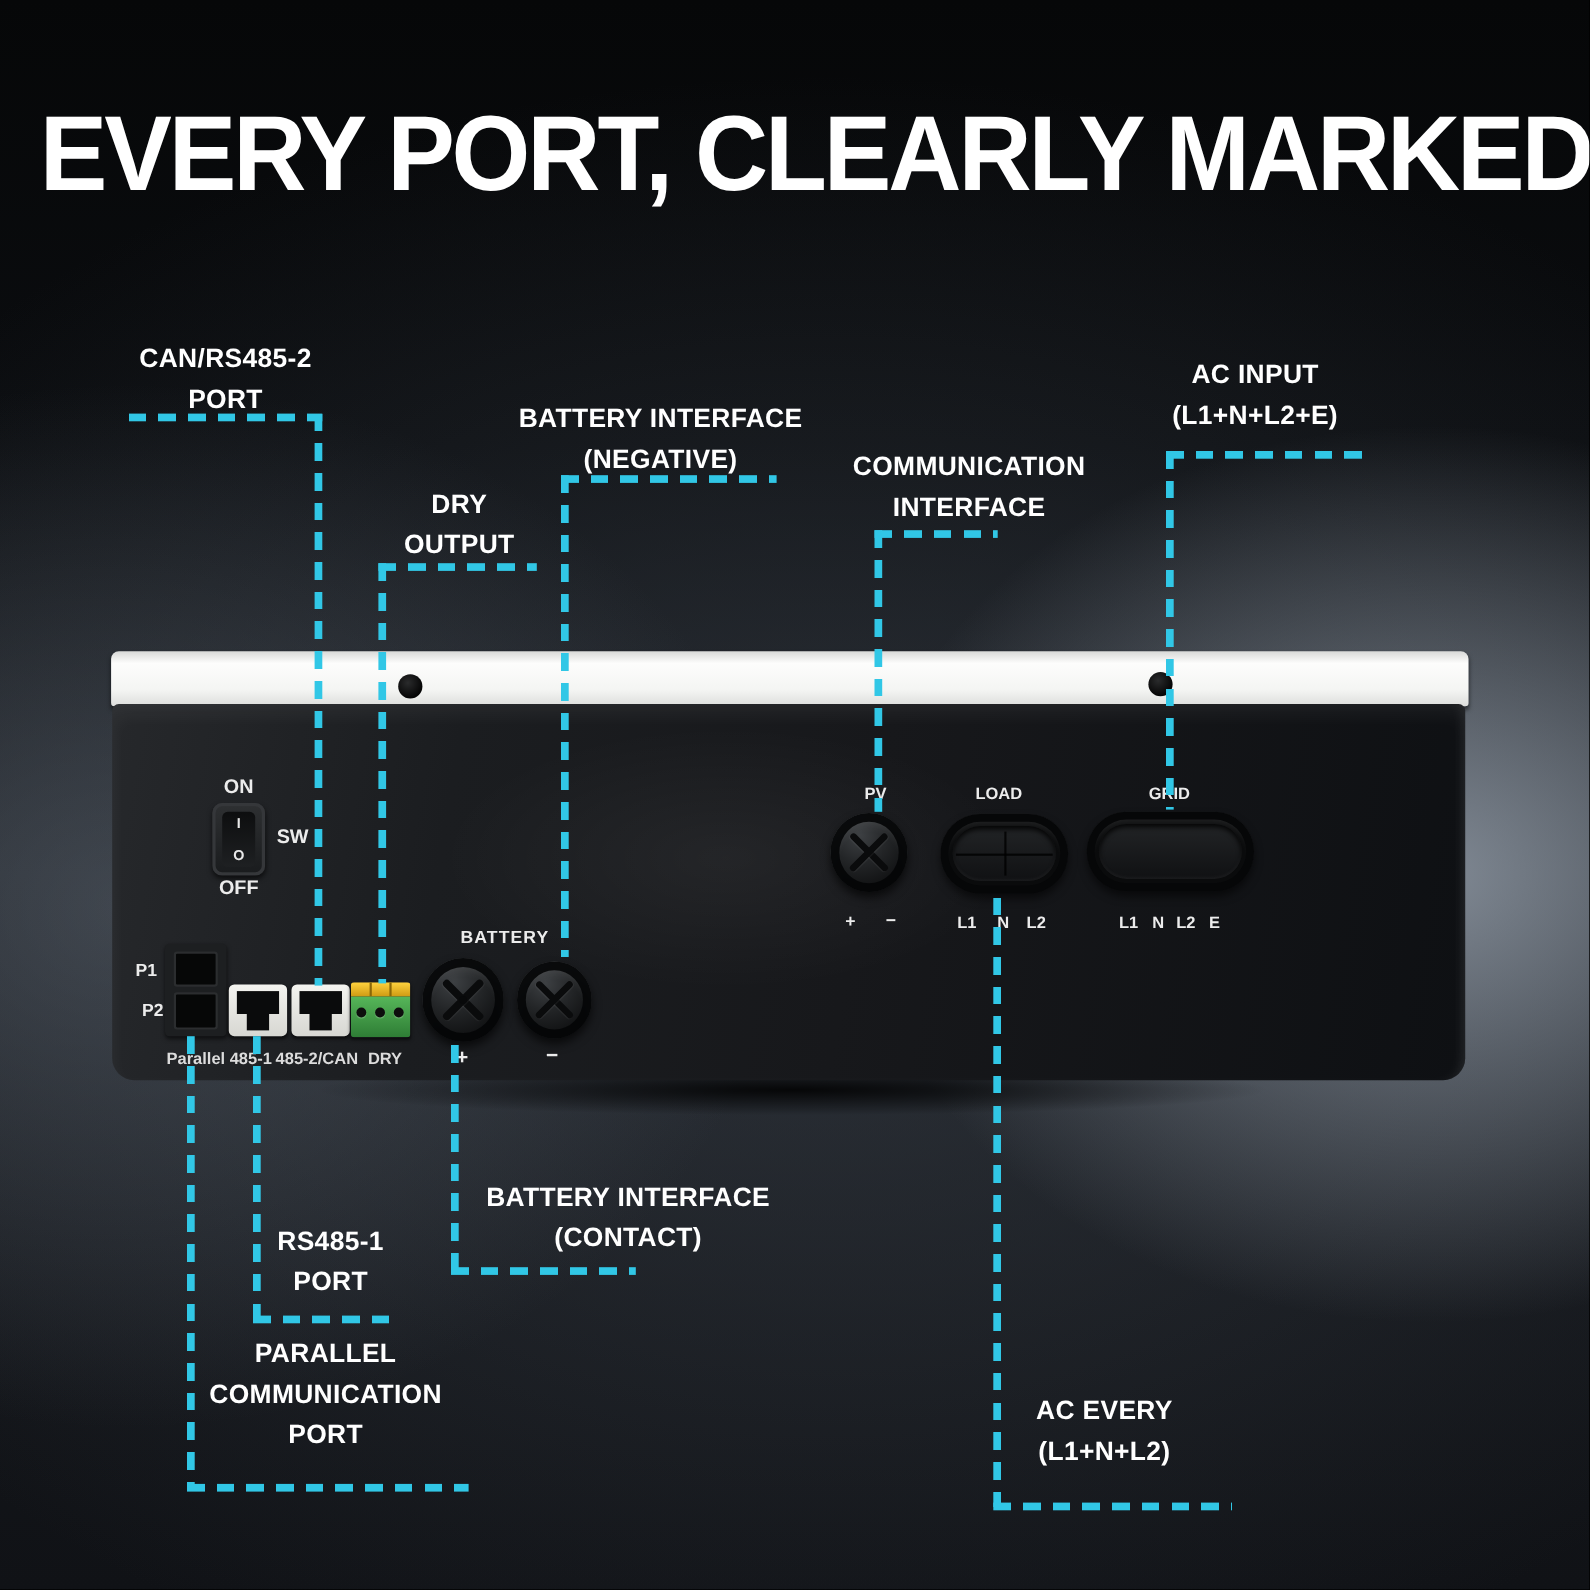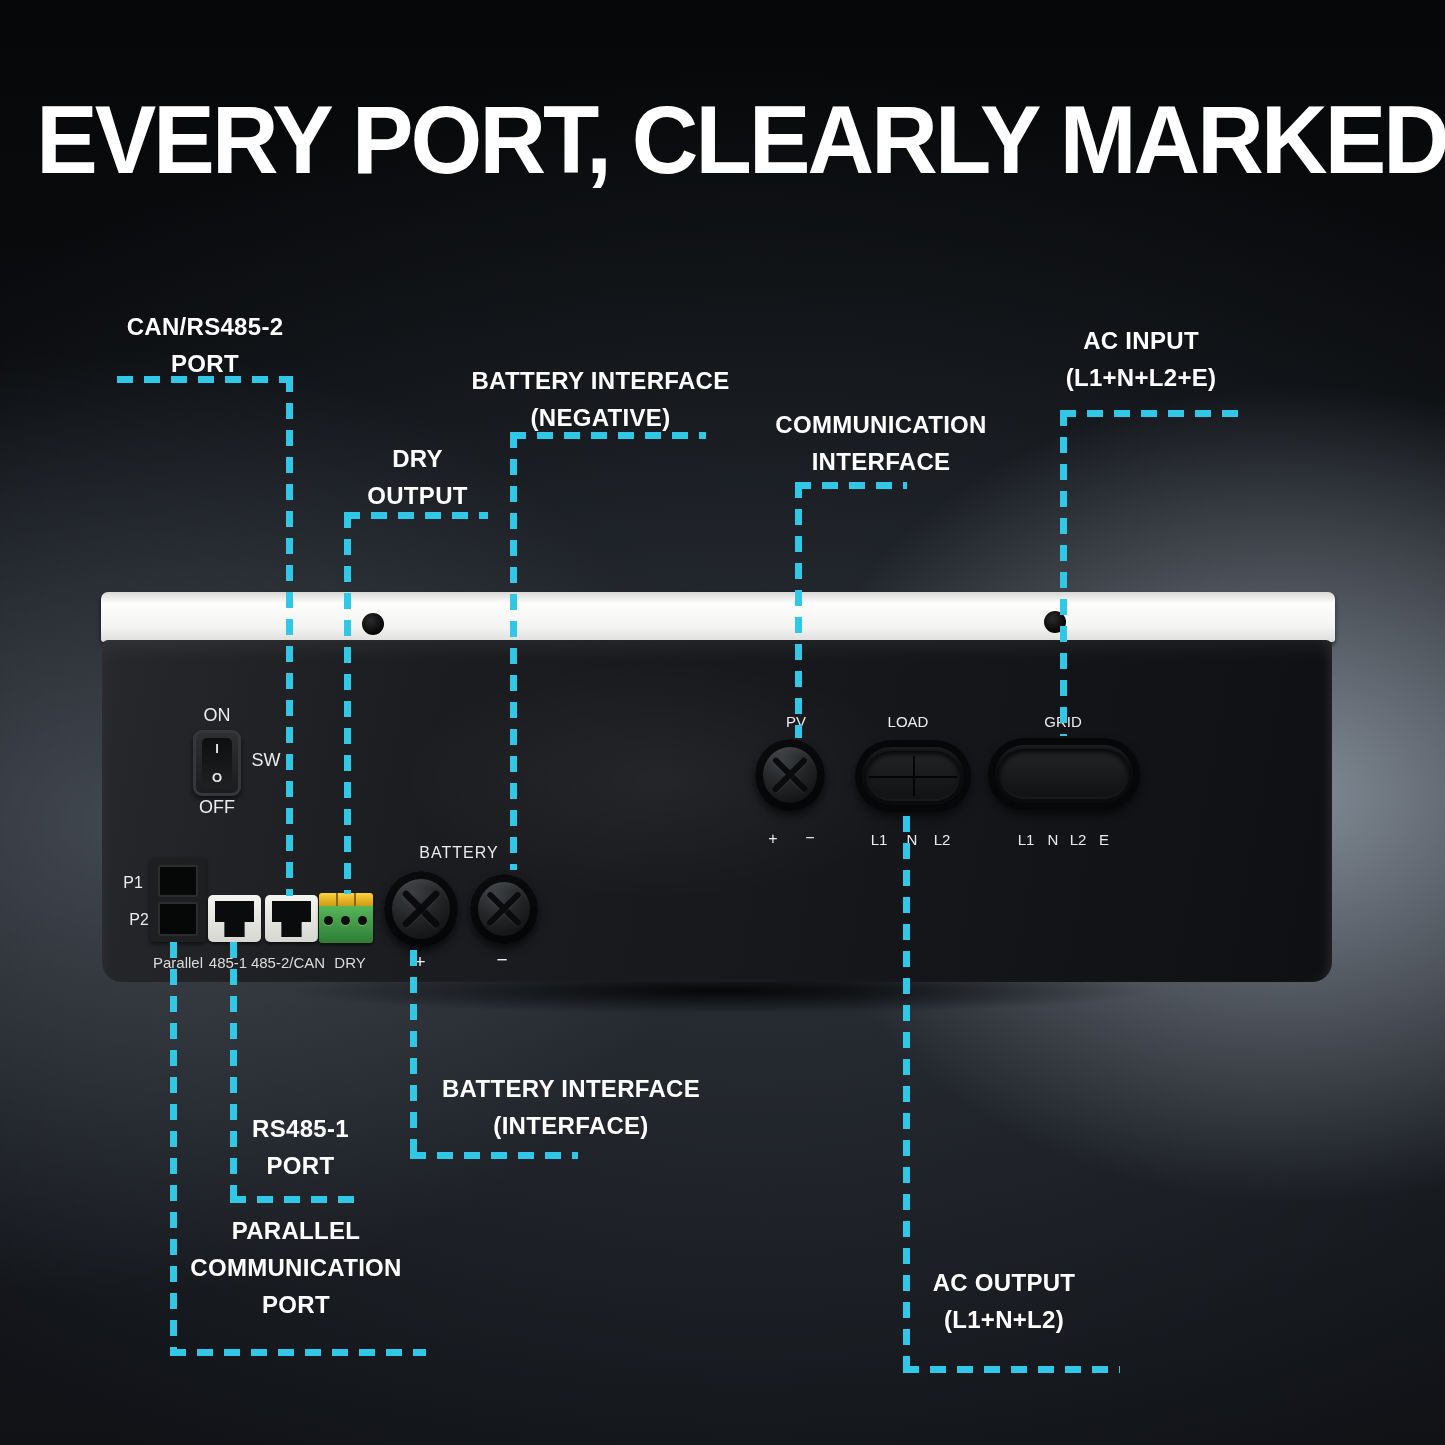--- a/index.html
+++ b/index.html
@@ -33,21 +33,21 @@
   .screw { position:absolute; width:22px; height:22px; border-radius:50%;
     background:radial-gradient(circle at 40% 35%, #2a2b2c, #050505 70%); }
   .body { position:absolute; left:102px; top:640px; width:1230px; height:342px;
     border-radius:6px 6px 20px 20px;
     background:linear-gradient(100deg,#26282b 0%,#1b1d20 25%,#17181b 55%,#0e1013 100%);
     box-shadow:inset 0 10px 16px rgba(255,255,255,.05), inset -8px 0 14px -8px rgba(255,255,255,.10); }
   .body-sheen { position:absolute; left:400px; top:660px; width:520px; height:240px;
     background:radial-gradient(closest-side, rgba(255,255,255,.05), rgba(255,255,255,0)); }
   .base-shadow { position:absolute; left:120px; top:962px; width:1200px; height:64px;
     background:radial-gradient(50% 50% at 50% 45%, rgba(0,0,0,.85), rgba(0,0,0,0) 72%); }
-  .dlabel { position:absolute; color:#ececec; font-weight:normal; text-align:center; }
+  .dlabel { position:absolute; color:#ececec; font-weight:bold; text-align:center; }
   
   .sw-outer { position:absolute; left:193px; top:730px; width:48px; height:66px;
     border-radius:9px; background:linear-gradient(180deg,#2e3032,#191b1d);
     box-shadow:inset 0 0 0 3px #35373a, 0 3px 5px rgba(0,0,0,.6); }
   .sw-inner { position:absolute; left:9px; top:8px; right:9px; bottom:8px; border-radius:5px;
     background:linear-gradient(180deg,#0d0e0f,#1e2022); color:#e8e8e8;
     display:flex; flex-direction:column; justify-content:space-between; align-items:center;
     padding:4px 0; box-sizing:border-box; }
   .sw-inner .mk { font-size:13px; font-weight:bold; line-height:1; }
   
@@ -231,23 +231,23 @@
   <div class="callout" style="left:172px; top:1212px; width:248px;">
     <div>PARALLEL</div>
     <div>COMMUNICATION</div>
     <div>PORT</div>
   </div>
 
   <div class="vdash" style="left:410px; top:950px; height:206px;"></div>
   <div class="hdash" style="left:410px; top:1152px; width:168px;"></div>
   <div class="callout" style="left:428px; top:1070px; width:286px;">
     <div>BATTERY INTERFACE</div>
-    <div>(INTERFACE)</div>
+    <div>(CONTACT)</div>
   </div>
 
   <div class="vdash" style="left:903px; top:816px; height:554px;"></div>
   <div class="hdash" style="left:903px; top:1366px; width:217px;"></div>
   <div class="callout" style="left:918px; top:1264px; width:172px;">
-    <div>AC OUTPUT</div>
+    <div>AC EVERY</div>
     <div>(L1+N+L2)</div>
   </div>
 
 </div>
 
 </body></html>

